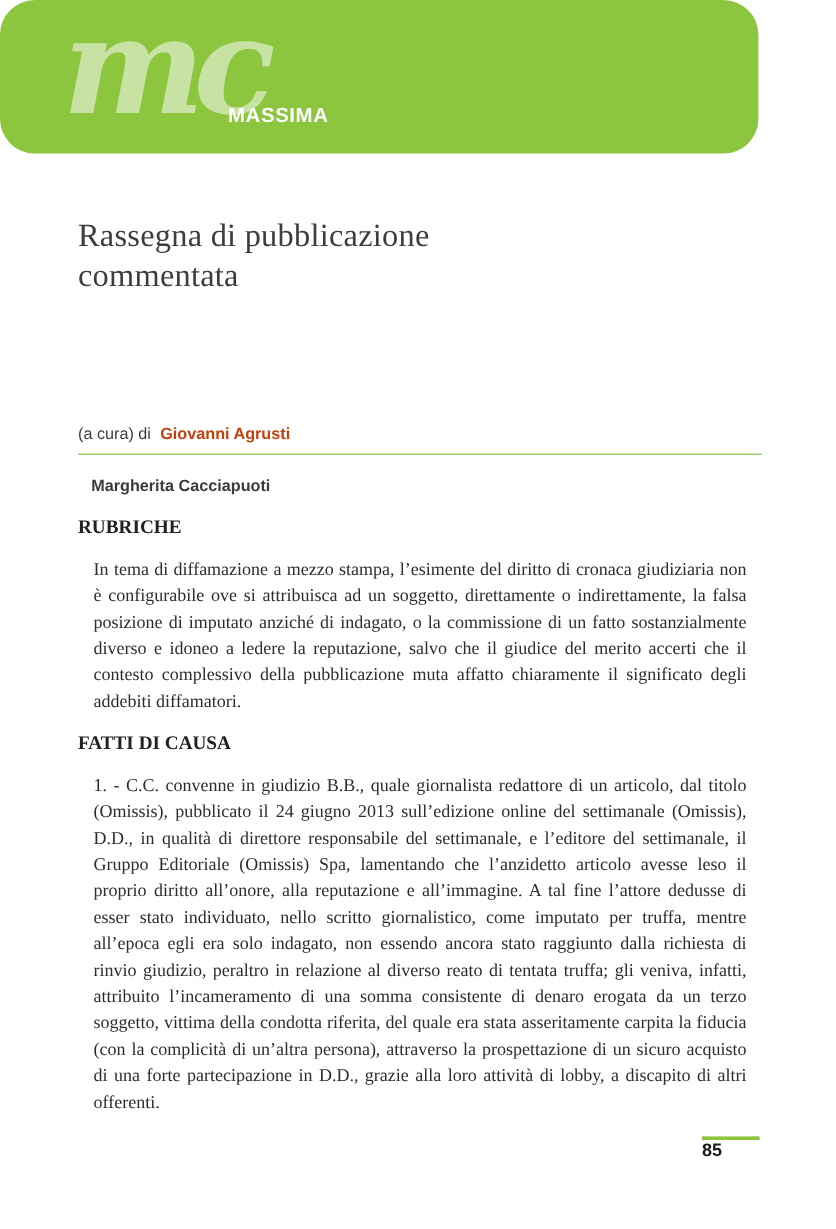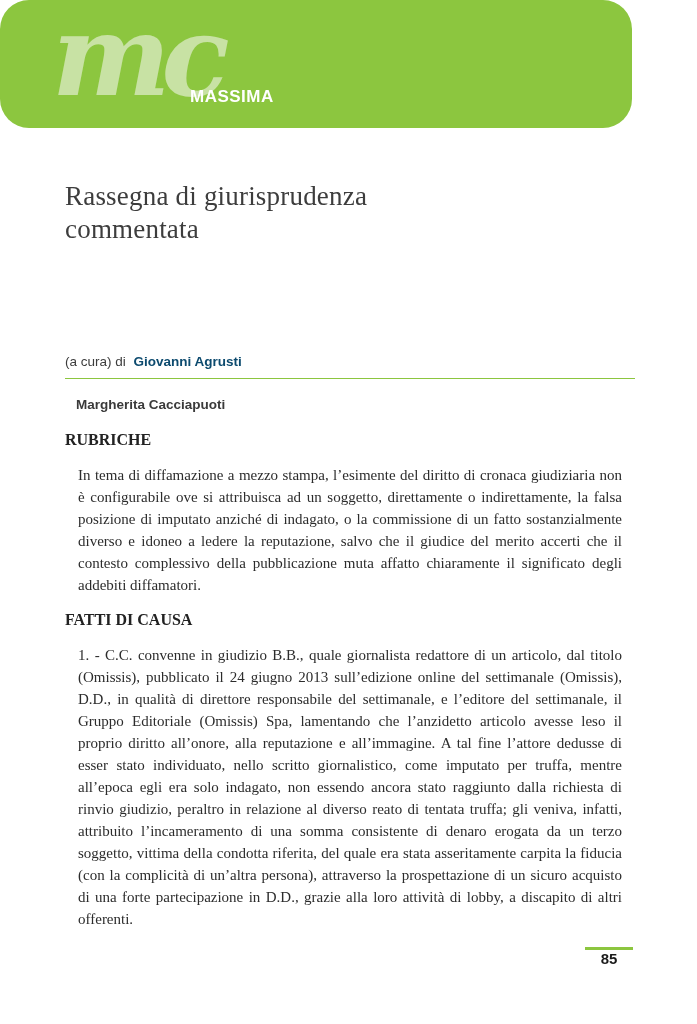--- a/index.html
+++ b/index.html
@@ -47,21 +47,21 @@
     font-weight: 400;
     font-size: 27px; line-height: 33px;
     letter-spacing: 0.2px;
     color: #3d3d3d;
   }
   .byline {
     margin: 108px 0 0 0;
     font-family: "Liberation Sans", sans-serif;
     font-size: 13.5px; color: #3c3c3c;
   }
-  .byline .byline-author { font-weight: bold; margin-left: 4px; color: #0c4a6e; }
+  .byline .byline-author { font-weight: bold; margin-left: 4px; color: #c2410c; }
   .rule {
     margin: 9px 0 0 0;
     border: none;
     border-top: 1.5px solid #8CC63F;
   }
   .headline {
     margin: 9px 0 0 0;
     font-family: "Liberation Sans", sans-serif;
     font-weight: bold;
     font-size: 14px; line-height: 21px;
@@ -95,39 +95,39 @@
 
   
   .footer-bar {
     position: absolute; left: 585px; top: 947px;
     width: 48px; height: 3px;
     background: #8CC63F;
   }
   .page-number {
     position: absolute; left: 585px; top: 950px;
     width: 48px;
-    text-align: center;
+    text-align: left;
     font-family: "Liberation Sans", sans-serif;
     font-weight: bold; font-size: 15px;
     color: #1a1a1a;
   }
 </style>
 </head>
 <body>
 
 <div class="page">
 
   <header class="band">
     <div class="logo">mc</div>
     <div class="rubric">MASSIMA</div>
   </header>
 
   <main class="content">
 
-    <h1 class="title">Rassegna di giurisprudenza commentata</h1>
+    <h1 class="title">Rassegna di pubblicazione commentata</h1>
 
     <p class="byline">
       <span class="byline-prefix">(a cura) di</span>
       <span class="byline-author">Giovanni Agrusti</span>
     </p>
 
     <hr class="rule">
 
 
     <p class="article-author">Margherita Cacciapuoti</p>

